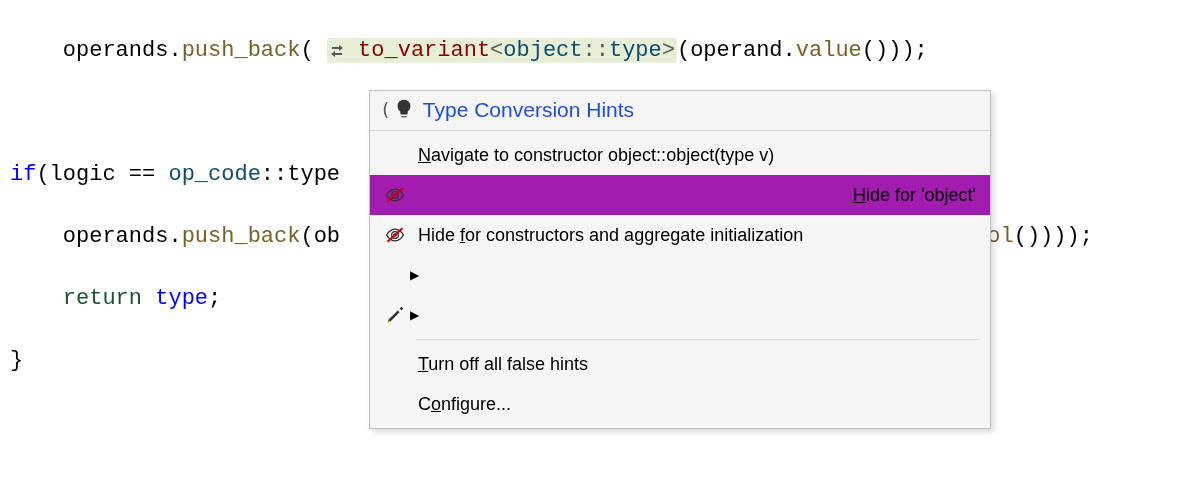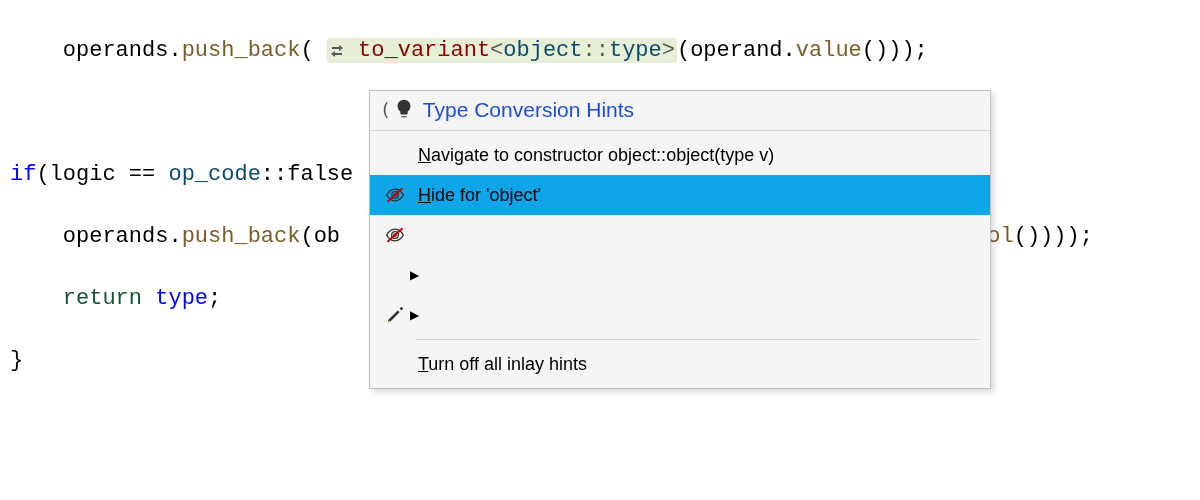--- a/index.html
+++ b/index.html
@@ -12,21 +12,21 @@
   .hint{background:#e6eed5;border-radius:3px;padding:0 2px;color:#5a5a5a;}
   .hint svg{vertical-align:-2px;}
   
   
   .menu{position:absolute;left:369px;top:90px;width:620px;background:#f5f5f5;border:1px solid #c0c0c0;box-shadow:3px 3px 6px rgba(0,0,0,.15);font-family:'Segoe UI',Tahoma,sans-serif;font-size:18px;line-height:1;color:#000;}
   .menu-header{display:flex;align-items:center;padding:6px 12px 8px 10px;border-bottom:1px solid #d8d8d8;}
   .menu-header .lbl{font-size:21px;color:#1d4ed8;padding-left:2px;}
   .menu-header .hicon{margin-right:6px;position:relative;top:1px;}
   .menu-sect{padding:4px 0;}
   .mi{display:flex;align-items:center;height:40px;padding:0 14px 0 10px;position:relative;}
-  .mi.hover{background:#0ea5e9;}
+  .mi.hover{background:#a21caf;text-align:right;}
   .mi .icon{width:30px;display:flex;justify-content:center;align-items:center;}
   .mi .text{flex:1;padding-left:8px;}
   .mi .arrow{font-size:12px;color:#000;}
   .sep{height:1px;background:#d8d8d8;margin:4px 10px 4px 46px;}
   .under{text-decoration:underline;}
   
   .code-line{display:block;}
   
   
   .eye-off{width:20px;height:20px;}
@@ -34,21 +34,21 @@
   .highlighter{width:22px;height:22px;}
 </style>
 </head>
 <body>
 
 <div class="editor">
 <span class="code-line">    <span>operands</span><span>.</span><span class="func">push_back</span><span>( </span><span class="hint"><svg width="16" height="14" viewBox="0 0 16 14">
           <path d="M3 3 L10 3 L10 1 L14 4 L10 7 L10 5 L3 5 Z M13 11 L6 11 L6 13 L2 10 L6 7 L6 9 L13 9 Z" fill="#5a5a5a"></path>
         </svg> <span class="darkred">to_variant</span><span>&lt;</span><span class="teal">object</span><span>::</span><span class="teal">type</span><span>&gt;</span></span><span>(operand.</span><span class="func">value</span><span>()));</span></span>
 <span class="code-line"> </span>
-<span class="code-line"><span class="kw">if</span><span>(logic == </span><span class="teal">op_code</span><span>::false</span></span>
+<span class="code-line"><span class="kw">if</span><span>(logic == </span><span class="teal">op_code</span><span>::type</span></span>
 <span class="code-line">    <span>operands</span>.<span class="func">push_back</span><span>(ob</span><span style="display:inline-block;width:568px;"></span><span>.</span><span class="func">to_bool</span><span>())));</span></span>
 <span class="code-line">    <span class="purple">return</span><span class="kw"> type</span><span>;</span></span>
 <span class="code-line">}</span>
 <span class="code-line"> </span>
 
 
 
 
 
 
@@ -80,33 +80,38 @@
       <span class="text"><span class="under">H</span><span>ide for 'object'</span></span>
     </div>
     <div class="mi">
       <span class="icon">
         <svg class="eye-off" viewBox="0 0 24 24">
             <path d="M12 5c-5 0-9 4.5-10 7 1 2.5 5 7 10 7s9-4.5 10-7c-1-2.5-5-7-10-7zm0 11a4 4 0 1 1 0-8 4 4 0 0 1 0 8z" fill="none" stroke="#333" stroke-width="1.6"></path>
             <circle cx="12" cy="12" r="2.2" fill="#333"></circle>
             <line x1="3" y1="20" x2="21" y2="4" stroke="#c00" stroke-width="2.4"></line>
           </svg>
       </span>
+      <span class="text"><span>Hide </span><span class="under">f</span><span>or constructors and aggregate initialization</span></span>
     </div>
     <div class="mi">
       <span class="icon"></span>
       <span class="arrow">▶</span>
     </div>
     <div class="mi">
       <span class="icon">
         <svg class="highlighter" viewBox="0 0 24 24">
             <path d="M4 20l3-1 10-10-2-2L5 17l-1 3zM17 5l2 2 2-2-2-2-2 2z" fill="#333"></path>
             <path d="M3 21l4-1-1-2-3 3z" fill="#ffd54f"></path>
           </svg>
       </span>
       <span class="arrow">▶</span>
     </div>
     <div class="sep"></div>
     <div class="mi">
       <span class="icon"></span>
-      <span class="text"><span class="under">T</span><span>urn off all inlay hints</span></span>
+      <span class="text"><span class="under">T</span><span>urn off all false hints</span></span>
+    </div>
+    <div class="mi">
+      <span class="icon"></span>
+      <span class="text"><span>C</span><span class="under">o</span><span>nfigure...</span></span>
     </div>
   </div>
 </div>
 
 </body></html>

